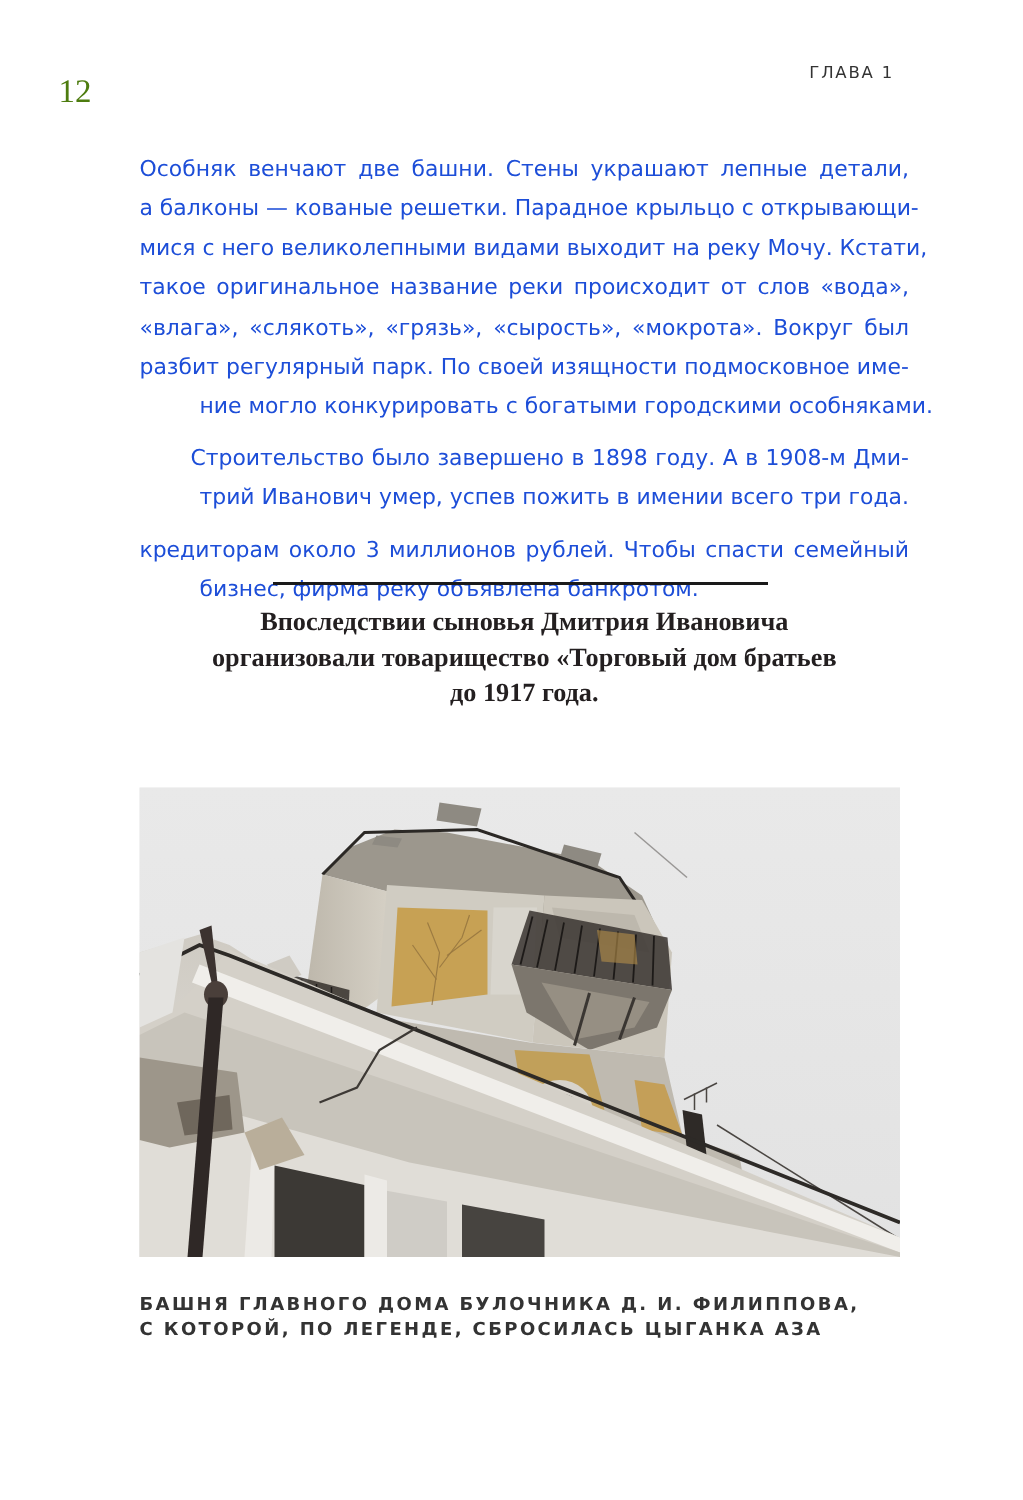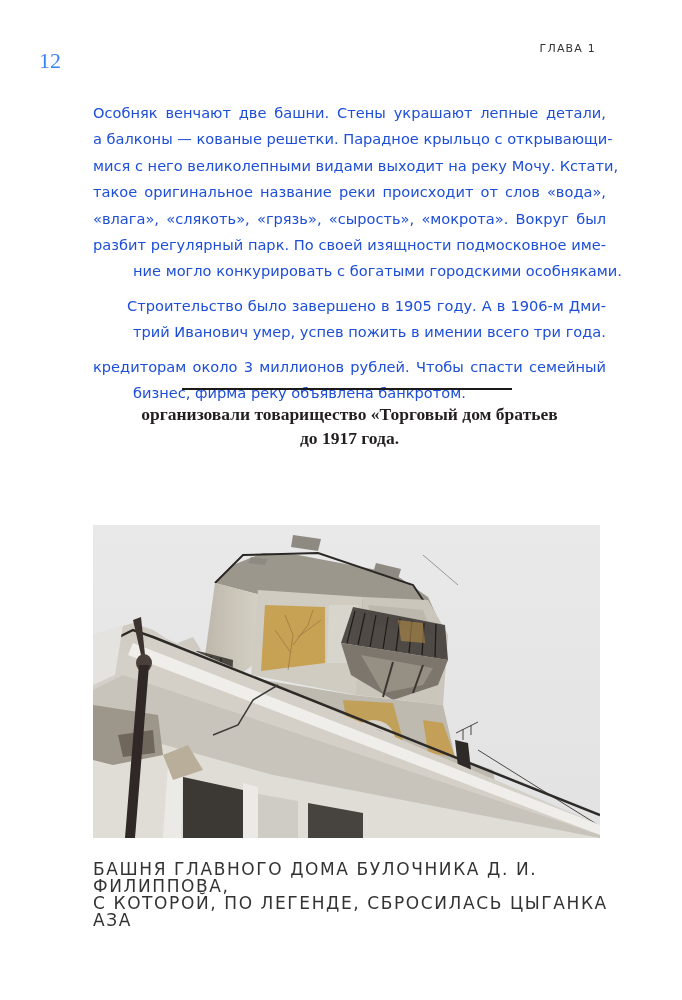--- a/index.html
+++ b/index.html
@@ -13,21 +13,21 @@
     position: relative;
     overflow: hidden;
     color: #231f20;
   }
   .page-number {
     position: absolute;
     left: 39px;
     top: 50px;
     font-family: "Liberation Serif", "DejaVu Serif", serif;
     font-size: 22px;
-    color: #3b82f6;
+    color: #4d7c0f;
     line-height: 1;
   }
   .chapter-label {
     position: absolute;
     right: 86px;
     top: 43px;
     font-family: "DejaVu Sans", "Liberation Sans", sans-serif;
     font-size: 11px;
     letter-spacing: 1.2px;
     color: #333;
@@ -91,56 +91,58 @@
     overflow: hidden;
     background: #e8e8e8;
   }
   .photo svg { display: block; }
   .caption {
     position: absolute;
     left: 93px;
     top: 861px;
     width: 520px;
     font-family: "DejaVu Sans", "Liberation Sans", sans-serif;
-    font-size: 17px;
+    font-size: 12px;
     letter-spacing: 1.6px;
     line-height: 17px;
     color: #333;
+    font-weight: bold;
   }
   .caption span { display: block; }
 </style>
 </head>
 <body>
 
 <div class="page-number">12</div>
 <div class="chapter-label">ГЛАВА 1</div>
 
 <div class="body-text">
   <p>
     <span class="line">Особняк венчают две башни. Стены украшают лепные детали,</span>
     <span class="line">а балконы — кованые решетки. Парадное крыльцо с открывающи-</span>
     <span class="line">мися с него великолепными видами выходит на реку Мочу. Кстати,</span>
     <span class="line">такое оригинальное название реки происходит от слов «вода»,</span>
     <span class="line">«влага», «слякоть», «грязь», «сырость», «мокрота». Вокруг был</span>
     <span class="line">разбит регулярный парк. По своей изящности подмосковное име-</span>
     <span class="line last">ние могло конкурировать с богатыми городскими особняками.</span>
   </p>
   <p class="indent">
-    <span class="line" style="text-indent:34px">Строительство было завершено в 1905 году. А в 1906-м Дми-</span>
+    <span class="line" style="text-indent:34px">Строительство было завершено в 1898 году. А в 1908-м Дми-</span>
     <span class="line last" style="text-indent:0">трий Иванович умер, успев пожить в имении всего три года.</span>
   </p>
   <p class="indent">
     <span class="line" style="text-indent:0">кредиторам около 3 миллионов рублей. Чтобы спасти семейный</span>
     <span class="line last" style="text-indent:0">бизнес, фирма реку объявлена банкротом.</span>
   </p>
 </div>
 
 <div class="rule"></div>
 
 <div class="pull-quote">
+  <span>Впоследствии сыновья Дмитрия Ивановича</span>
   <span>организовали товарищество «Торговый дом братьев</span>
   <span>до 1917 года.</span>
 </div>
 
 <div class="photo">
   <svg width="507" height="313" viewBox="0 0 507 313" xmlns="http://www.w3.org/2000/svg">
     <defs>
       <linearGradient id="sky" x1="0" y1="0" x2="0" y2="1">
         <stop offset="0" stop-color="#e9e9e9"></stop>
         <stop offset="1" stop-color="#e2e2e2"></stop>

